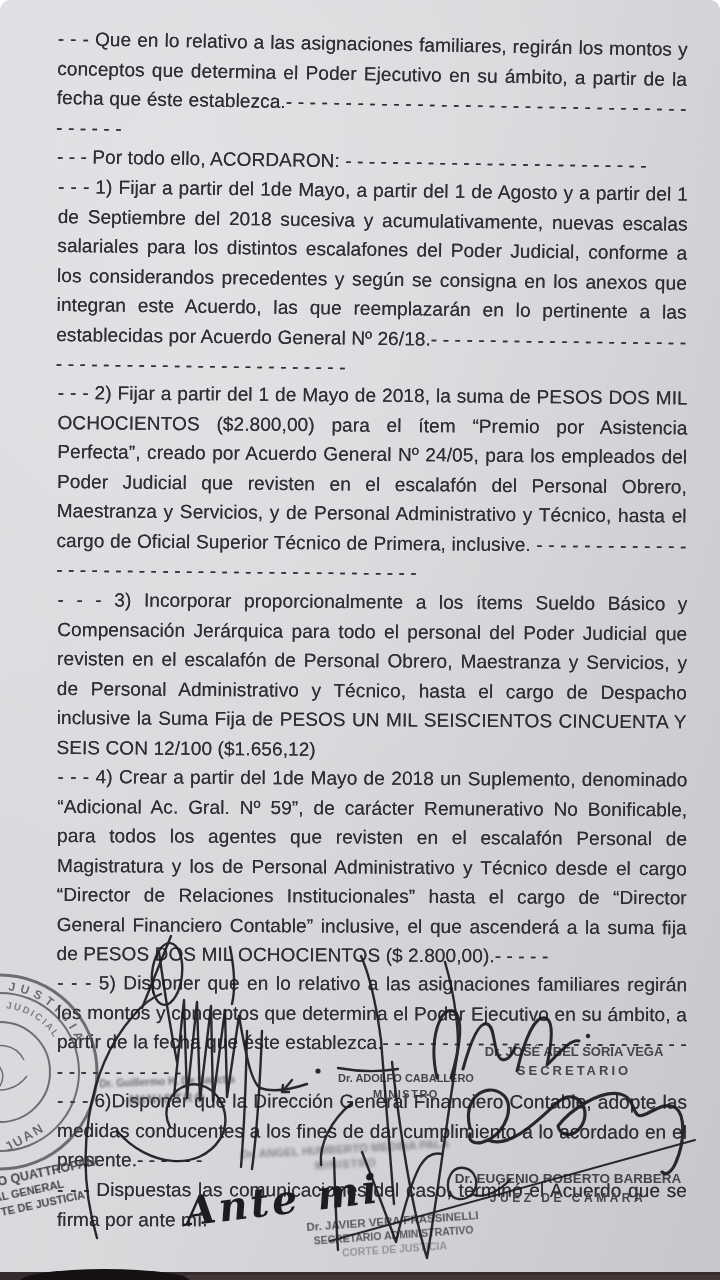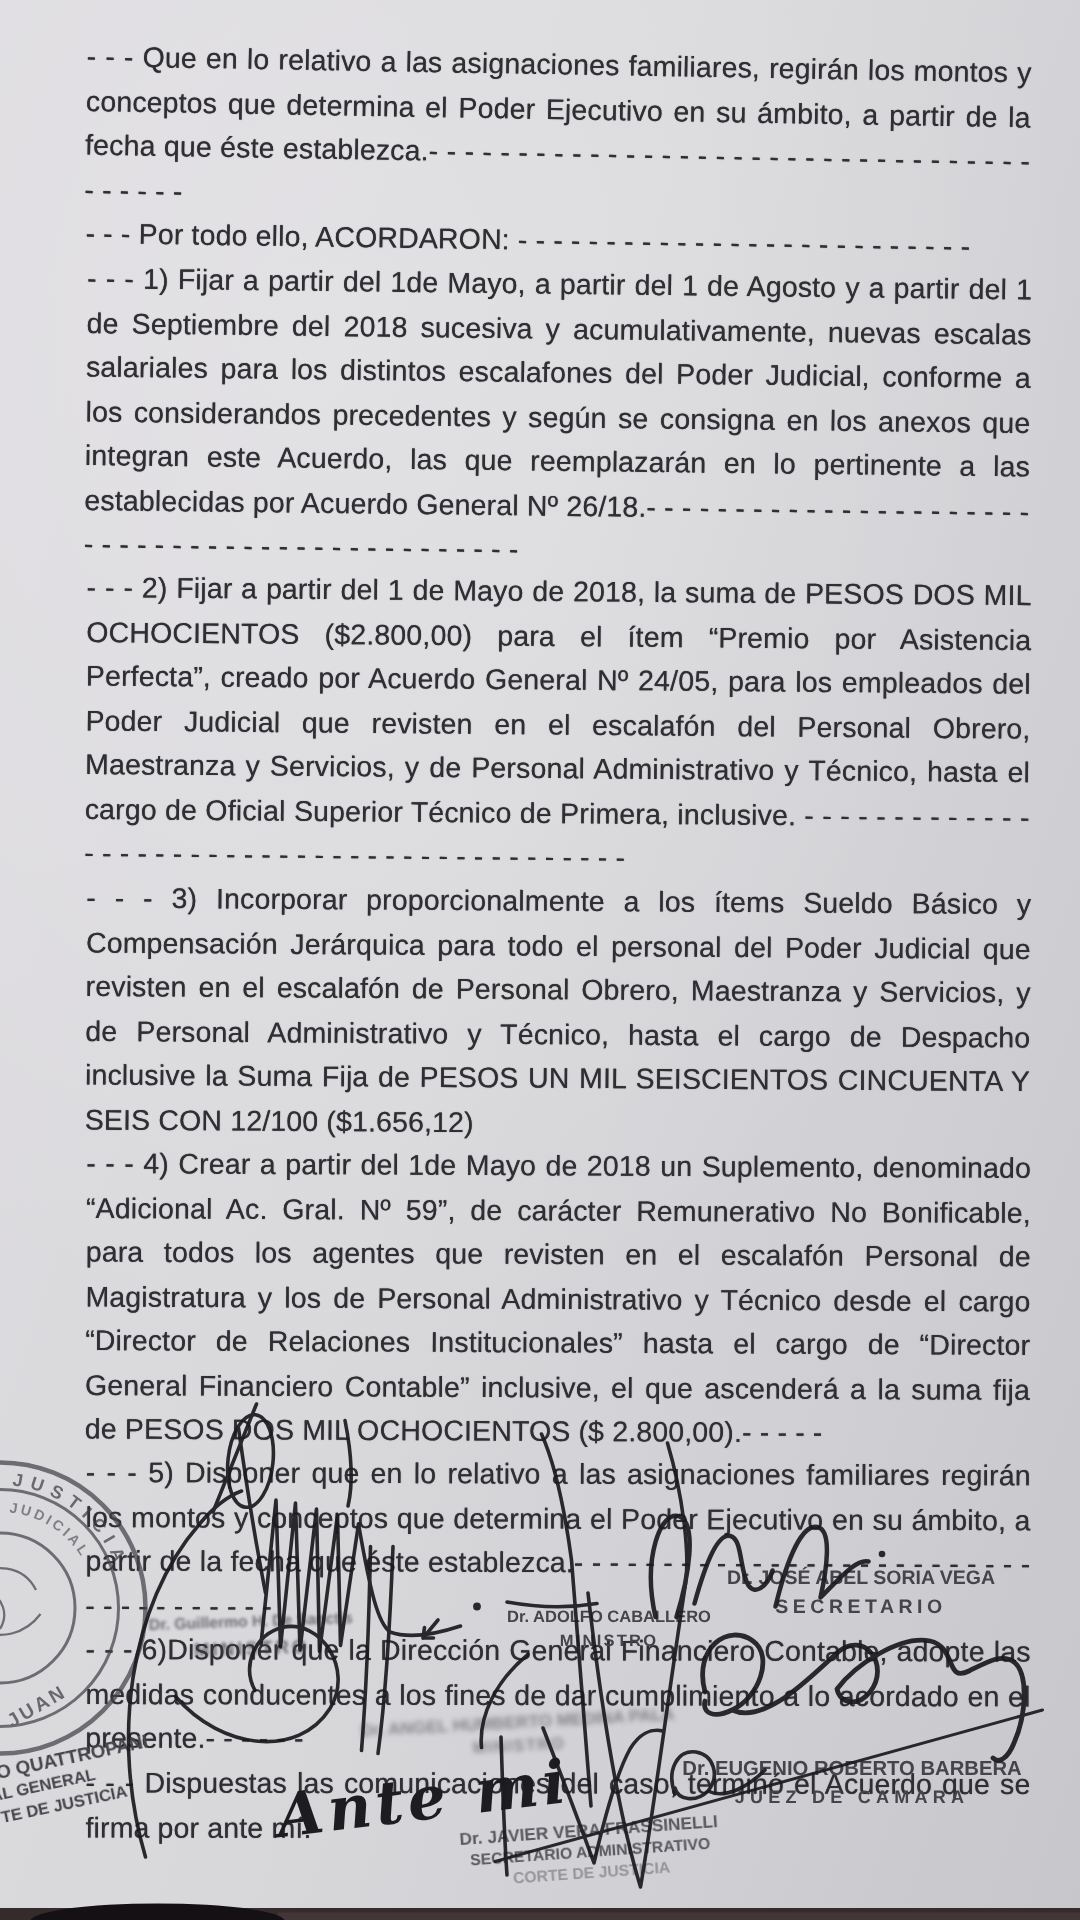--- a/index.html
+++ b/index.html
@@ -1,20 +1,21 @@
 <!DOCTYPE html>
 <html><head>
 <meta charset="utf-8">
 <style>
   html,body{margin:0;padding:0;}
   body{width:720px;height:1280px;overflow:hidden;font-family:"Liberation Sans",sans-serif;position:relative;}
   .page{position:absolute;inset:0;
     background:
       radial-gradient(120% 90% at 30% 18%, rgba(255,255,255,.20), rgba(255,255,255,0) 60%),
       linear-gradient(108deg,#dedce0 0%,#d9d8db 45%,#cfced2 78%,#c7c6ca 100%);
+    border-radius: 10px;
   }
   .doc{position:absolute;left:57px;top:24px;width:630px;color:#2f2e33;
        font-size:19px;line-height:29.5px;letter-spacing:.1px;
        text-shadow:0 0 .6px rgba(47,46,51,.85);}
   .para{margin:0;text-align:justify;}
   .p-0{transform:rotate(1.0deg);transform-origin:0 50%}
   .p-1{transform:rotate(.85deg);transform-origin:0 50%}
   .p-2{transform:rotate(.7deg);transform-origin:0 50%}
   .p-3{transform:rotate(.5deg);transform-origin:0 50%}
   .p-4{transform:rotate(.4deg);transform-origin:0 50%}

